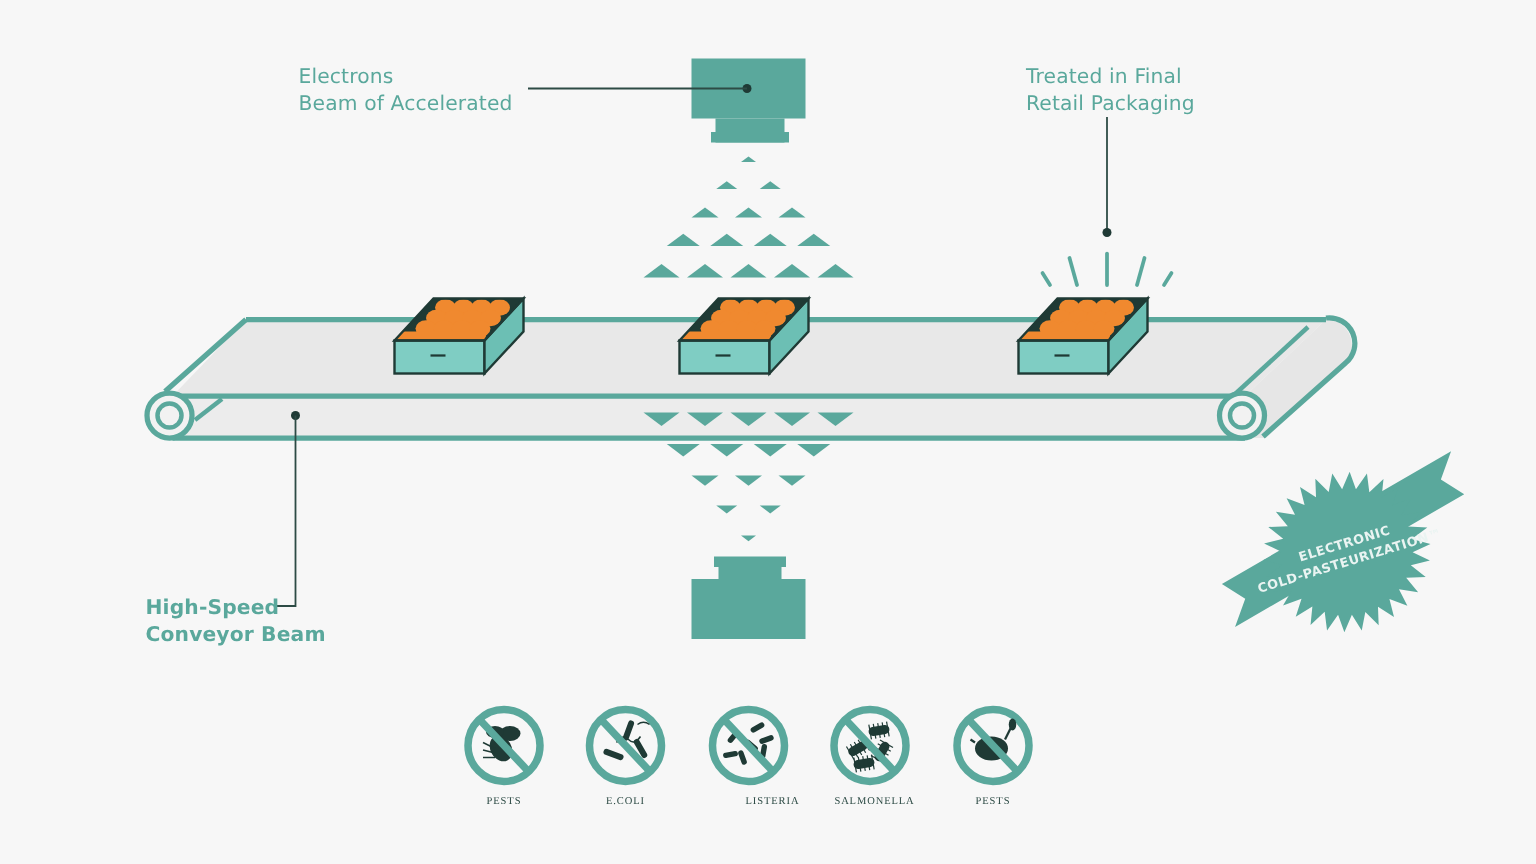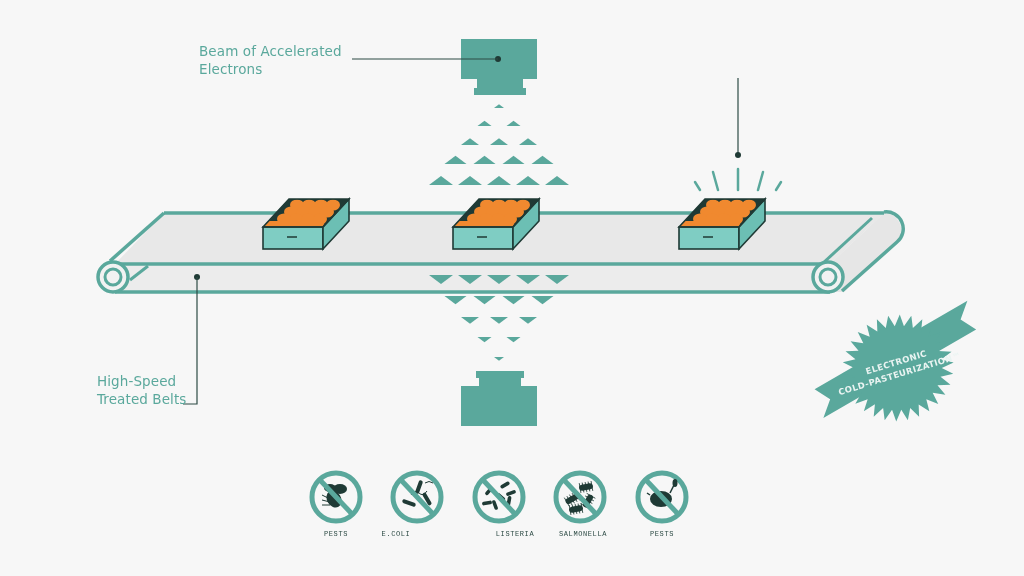--- a/index.html
+++ b/index.html
@@ -2,22 +2,22 @@
 <html><head>
   <meta charset="utf-8">
   <style>
     html, body { margin: 0; padding: 0; background: #f7f7f7; }
     body { width: 1024px; height: 576px; overflow: hidden; position: relative; font-family: "DejaVu Sans", sans-serif; }
     #stage { position: absolute; left: 0; top: 0; width: 1024px; height: 576px; }
     .label { position: absolute; color: #5aa89c; font-size: 13.5px; line-height: 18px; font-family: "DejaVu Sans", sans-serif; letter-spacing: 0.1px; }
     .label span { display: block; white-space: nowrap; }
     #lbl-beam { left: 199px; top: 42px; }
     #lbl-treated { left: 684px; top: 42px; }
-    #lbl-conveyor { left: 97px; top: 372px; }
-    .icon-label { position: absolute; width: 90px; text-align: center; font-size: 7px; letter-spacing: 0.6px; color: #2d4b45; font-family: Liberation Mono, monospace; top: 530px; }
+    #lbl-conveyor { left: 97px; top: 396px; font-weight: bold; }
+    .icon-label { position: absolute; width: 90px; text-align: center; font-size: 7px; letter-spacing: 0.6px; color: #2d4b45; font-family: Liberation Serif, serif; top: 530px; }
     .badge-text { font-family: "DejaVu Sans", sans-serif; font-weight: bold; fill: #eaf4f2; font-size: 8.5px; letter-spacing: 0.4px; }
   </style>
 </head>
 <body>
 
 <div id="stage">
   <svg width="1024" height="576" viewBox="0 0 1024 576" xmlns="http://www.w3.org/2000/svg">
 
     <g>
 
@@ -241,28 +241,32 @@
           <ellipse cx="661" cy="499" rx="11" ry="8" fill="#1f3a35"></ellipse>
           <line x1="670" y1="493" x2="674" y2="485" stroke="#1f3a35" stroke-width="1.5"></line>
           <ellipse cx="675" cy="483" rx="2.5" ry="4" fill="#1f3a35"></ellipse>
           <line x1="650" y1="495" x2="647" y2="493" stroke="#1f3a35" stroke-width="1.5"></line>
           <line x1="646" y1="480" x2="678" y2="514" stroke="#5aa89c" stroke-width="5"></line>
         </g>
       </g>
   </svg>
 
   <div class="label" id="lbl-beam">
+    <span>Electrons</span>
     <span>Beam of Accelerated</span>
-    <span>Electrons</span>
+  </div>
+  <div class="label" id="lbl-treated">
+    <span>Treated in Final</span>
+    <span>Retail Packaging</span>
   </div>
   <div class="label" id="lbl-conveyor">
     <span>High-Speed</span>
-    <span>Treated Belts</span>
+    <span>Conveyor Beam</span>
   </div>
 
   <div id="pathogen-labels">
       <div class="icon-label" style="left: 291px;">PESTS</div>
-      <div class="icon-label" style="left: 351px;">E.COLI</div>
+      <div class="icon-label" style="left: 372px;">E.COLI</div>
       <div class="icon-label" style="left: 470px;">LISTERIA</div>
       <div class="icon-label" style="left: 538px;">SALMONELLA</div>
       <div class="icon-label" style="left: 617px;">PESTS</div>
     </div>
 </div>
 
 </body></html>

